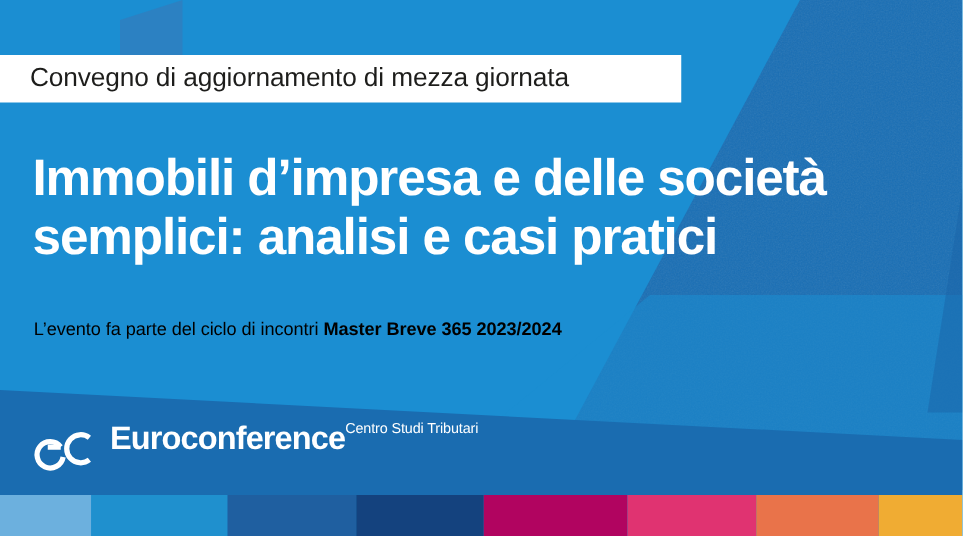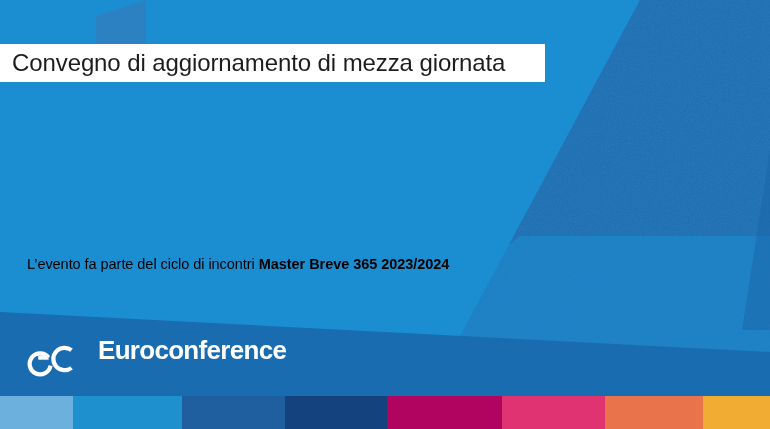--- a/index.html
+++ b/index.html
@@ -31,23 +31,23 @@
     position: absolute;
     left: 0;
     top: 44px;
     width: 545px;
     height: 38px;
     background: #ffffff;
     display: flex;
     align-items: center;
   }
   .kicker-text {
-    margin-left: 12px;
+    margin-left: 24px;
     color: #1d1d1b;
-    font-size: 24px;
+    font-size: 21px;
     font-weight: 400;
     letter-spacing: -0.1px;
     white-space: nowrap;
   }
 
   
   .headline {
     position: absolute;
     left: 26px;
     top: 92px;
@@ -81,21 +81,21 @@
     align-items: flex-start;
   }
   .logo-mark {
     width: 52px;
     height: 44px;
     flex: 0 0 auto;
     margin-top: 1px;
   }
   .logo-mark svg { display: block; }
   .logo-words {
-    margin-left: 20px;
+    margin-left: 10px;
     display: flex;
   }
   .logo-name {
     color: #ffffff;
     font-size: 26px;
     font-weight: bold;
     letter-spacing: -0.7px;
     line-height: 29px;
     white-space: nowrap;
   }
@@ -154,39 +154,41 @@
       <polygon points="770,150 770,330 742,330" fill="#1a63a8" opacity="0.5"></polygon>
 
       <polygon points="0,312 770,352 770,396 0,396" fill="#1a6cb0"></polygon>
     </svg>
   </div>
 
   <div class="kicker-box">
     <span class="kicker-text">Convegno di aggiornamento di mezza giornata</span>
   </div>
 
+  <h1 class="headline">Immobili d’impresa e delle società semplici: analisi e casi pratici</h1>
 
   <div class="subtitle">
     <span>L’evento fa parte del ciclo di incontri </span><span class="strong">Master Breve 365 2023/2024</span>
   </div>
 
   <div class="logo">
     <div class="logo-mark">
       <svg width="52" height="44" viewBox="0 0 52 44" xmlns="http://www.w3.org/2000/svg">
         <g fill="none" stroke="#ffffff" stroke-width="4.2">
 
           <path d="M22.5 20.5 A10.5 10.5 0 1 0 24.5 28.6"></path>
           <line x1="12.2" y1="20.6" x2="22.6" y2="20.6"></line>
 
           <path d="M45.5 13.2 A11.2 11.2 0 1 0 45.5 30.8"></path>
         </g>
       </svg>
     </div>
     <div class="logo-words">
       <span class="logo-name">Euroconference</span>
+      <span class="logo-tagline">Centro Studi Tributari</span>
     </div>
   </div>
 
   <div class="stripe">
       <div class="stripe-seg" style="background: rgb(108, 176, 222); width: 73px;"></div>
       <div class="stripe-seg" style="background: rgb(31, 144, 206); width: 109px;"></div>
       <div class="stripe-seg" style="background: rgb(31, 95, 160); width: 103px;"></div>
       <div class="stripe-seg" style="background: rgb(20, 66, 126); width: 102px;"></div>
       <div class="stripe-seg" style="background: rgb(177, 4, 96); width: 115px;"></div>
       <div class="stripe-seg" style="background: rgb(224, 51, 113); width: 103px;"></div>

